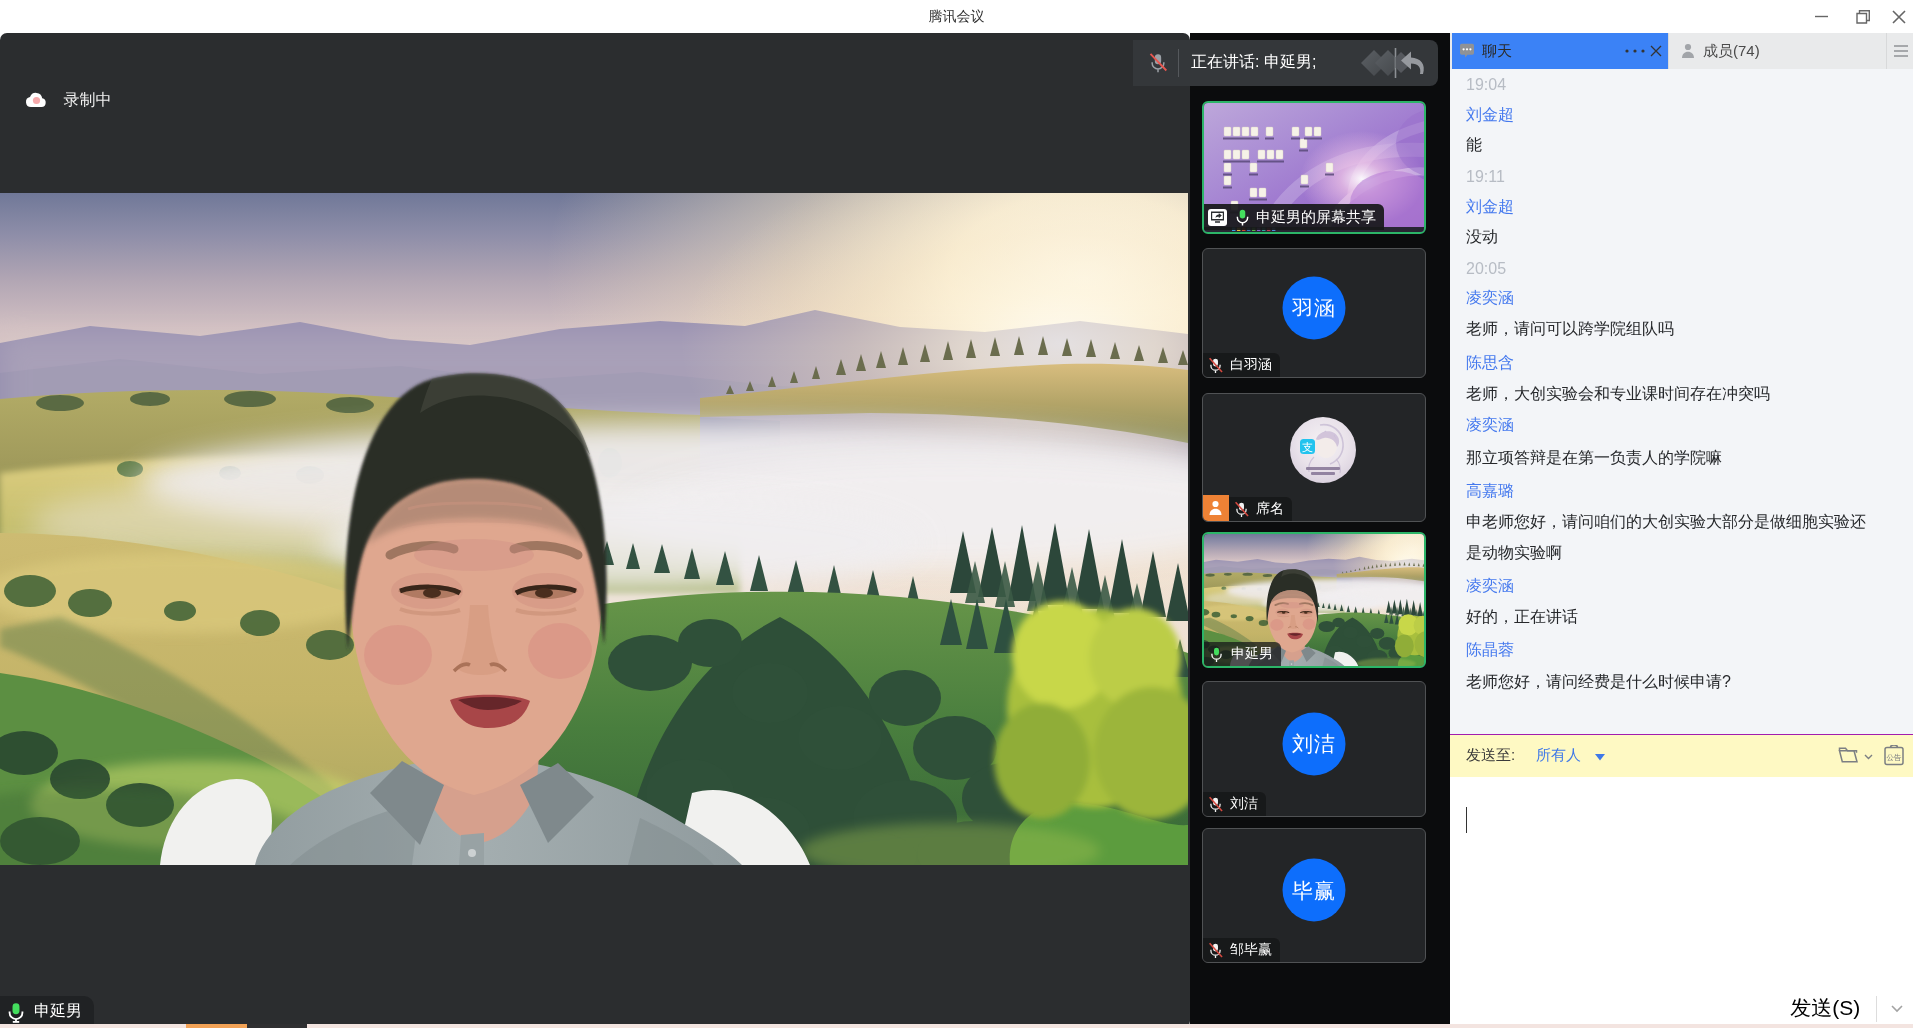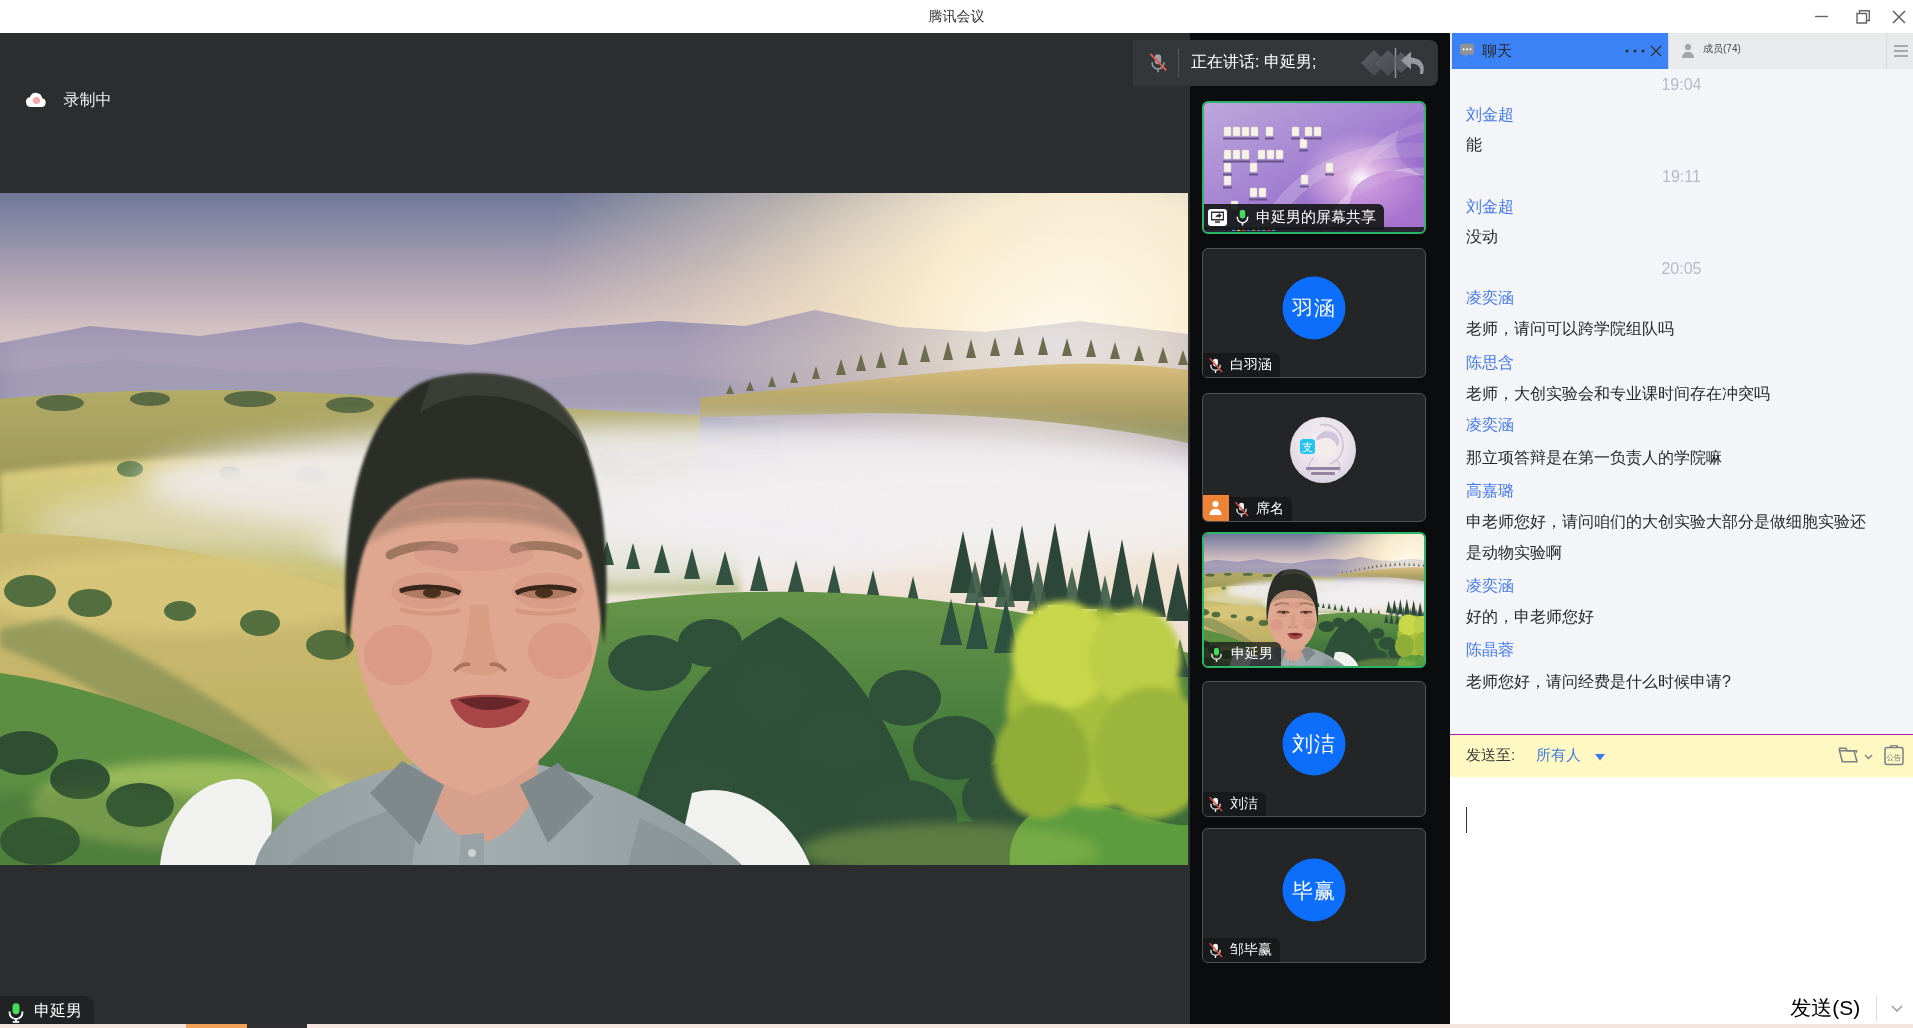--- a/index.html
+++ b/index.html
@@ -3,21 +3,21 @@
 <meta charset="utf-8">
 <style>
 html,body{margin:0;padding:0;width:1913px;height:1028px;overflow:hidden;
   font-family:"Liberation Sans",sans-serif;}
 *{box-sizing:border-box;}
 #app{position:relative;width:1913px;height:1028px;background:#fff;}
 .titlebar{position:absolute;left:0;top:0;width:1913px;height:33px;background:#fff;}
 .titlebar .title{position:absolute;left:0;right:0;top:0;height:33px;line-height:33px;
   text-align:center;font-size:14px;color:#333;border-radius:6px;}
 .winbtn{position:absolute;top:0;width:40px;height:33px;}
-.main{position:absolute;left:0;top:33px;width:1190px;height:995px;background:#2b2d2f;}
+.main{position:absolute;left:0;top:33px;width:1190px;height:995px;background:#2b2d2f;border-radius:7px;}
 .videobox{position:absolute;left:0;top:160px;width:1188px;height:672px;}
 .rec{position:absolute;left:25px;top:57px;height:20px;color:#f0f0f0;font-size:16px;}
 .namelabel{position:absolute;left:0;bottom:1px;height:31px;background:#202224;
   border-radius:0 10px 0 0;color:#fff;font-size:16px;display:flex;align-items:center;
   padding:0 12px 0 5px;}
 .banner{position:absolute;left:1133px;top:40px;width:305px;height:46px;background:#34373a;
   border-radius:0 8px 8px 0;color:#fff;font-size:16px;z-index:30;}
 .sidebar{position:absolute;left:1190px;top:33px;width:260px;height:995px;background:#0b0c0d;}
 .thumb{position:absolute;left:12px;width:224px;background:#232527;border:1px solid #505254;
   border-radius:6px;overflow:hidden;}
@@ -29,21 +29,21 @@
   border-radius:0 6px 0 0;color:#fff;font-size:14px;display:flex;align-items:center;
   padding:0 8px 0 4px;}
 .chat{position:absolute;left:1450px;top:33px;width:463px;height:995px;background:#f3f5f8;}
 .tabs{position:absolute;left:0;top:0;width:463px;height:36px;background:#e9eaeb;}
 .tab-chat{position:absolute;left:2px;top:0;width:216px;height:36px;background:#3b82f6;}
 .tab-mem{position:absolute;left:218px;top:0;width:216px;height:36px;background:#e9eaeb;
   border-left:1px solid #d8d9da;}
 .tab-burger{position:absolute;left:436px;top:0;width:27px;height:36px;background:#e9eaeb;
   border-left:1px solid #d8d9da;}
 .msgline{position:absolute;left:16px;font-size:16px;white-space:nowrap;}
-.t-time{color:#b7bcc4;width:431px;text-align:center;}
+.t-time{color:#b7bcc4;width:431px;}
 .t-name{color:#4579ee;}
 .t-msg{color:#26282b;}
 .sendbar{position:absolute;left:0;top:701px;width:463px;height:43px;background:#fef9c3;
   border-top:1px solid #a21caf;text-decoration:underline;}
 .inputarea{position:absolute;left:0;top:744px;width:463px;height:249px;background:#fff;}
 .caret{position:absolute;left:16px;top:30px;width:1px;height:26px;background:#333;}
 .sendbtn{position:absolute;right:10px;bottom:8px;height:26px;color:#000000;font-size:21px;}
 .bottomstrip{position:absolute;left:0;top:1024px;width:1913px;height:4px;background:#f3e4e0;}
 </style>
 </head>
@@ -610,21 +610,21 @@
           </svg>
         <svg width="12" height="12" viewBox="0 0 12 12" style="position:absolute;left:198px;top:12px">
             <path d="M1 1l10 10M11 1L1 11" stroke="#333" stroke-width="1.3"></path>
           </svg>
       </div>
       <div class="tab-mem">
         <svg width="15" height="16" viewBox="0 0 15 16" style="position:absolute;left:12px;top:10px">
             <circle cx="7" cy="4" r="3.1" fill="#a2a5a9"></circle>
             <path d="M1 15c0-4 2.6-6.3 6-6.3s6 2.3 6 6.3z" fill="#a2a5a9"></path>
           </svg>
-        <span style="position:absolute;left:34px;top:9px;font-size:10px;color:#4a4a4a">成员(74)</span>
+        <span style="position:absolute;left:34px;top:9px;font-size:15px;color:#4a4a4a">成员(74)</span>
       </div>
       <div class="tab-burger">
         <svg width="14" height="12" viewBox="0 0 14 12" style="position:absolute;left:7px;top:12px">
             <path d="M0 1h14M0 6h14M0 11h14" stroke="#909396" stroke-width="1.6"></path>
           </svg>
       </div>
     </div>
     <div id="msgs">
       <div class="msgline t-time" style="top:43px">19:04</div>
       <div class="msgline t-name" style="top:72px">刘金超</div>
@@ -636,21 +636,21 @@
       <div class="msgline t-name" style="top:255px">凌奕涵</div>
       <div class="msgline t-msg" style="top:286px">老师，请问可以跨学院组队吗</div>
       <div class="msgline t-name" style="top:320px">陈思含</div>
       <div class="msgline t-msg" style="top:351px">老师，大创实验会和专业课时间存在冲突吗</div>
       <div class="msgline t-name" style="top:382px">凌奕涵</div>
       <div class="msgline t-msg" style="top:415px">那立项答辩是在第一负责人的学院嘛</div>
       <div class="msgline t-name" style="top:448px">高嘉璐</div>
       <div class="msgline t-msg" style="top:479px">申老师您好，请问咱们的大创实验大部分是做细胞实验还</div>
       <div class="msgline t-msg" style="top:510px">是动物实验啊</div>
       <div class="msgline t-name" style="top:543px">凌奕涵</div>
-      <div class="msgline t-msg" style="top:574px">好的，申老师您好</div>
+      <div class="msgline t-msg" style="top:574px">好的，正在讲话</div>
       <div class="msgline t-name" style="top:607px">陈晶蓉</div>
       <div class="msgline t-msg" style="top:639px">老师您好，请问经费是什么时候申请?</div>
     </div>
     <div class="sendbar">
       <span style="position:absolute;left:16px;top:11px;font-size:15px;color:#3a3a3a">发送至:</span>
       <span style="position:absolute;left:86px;top:11px;font-size:15px;color:#3e78e8">所有人</span>
       <svg width="10" height="7" viewBox="0 0 10 7" style="position:absolute;left:145px;top:19px">
           <path d="M0 0h10L5 6.5z" fill="#3e78e8"></path>
         </svg>
       <svg width="24" height="20" viewBox="0 0 24 20" style="position:absolute;left:388px;top:11px">

